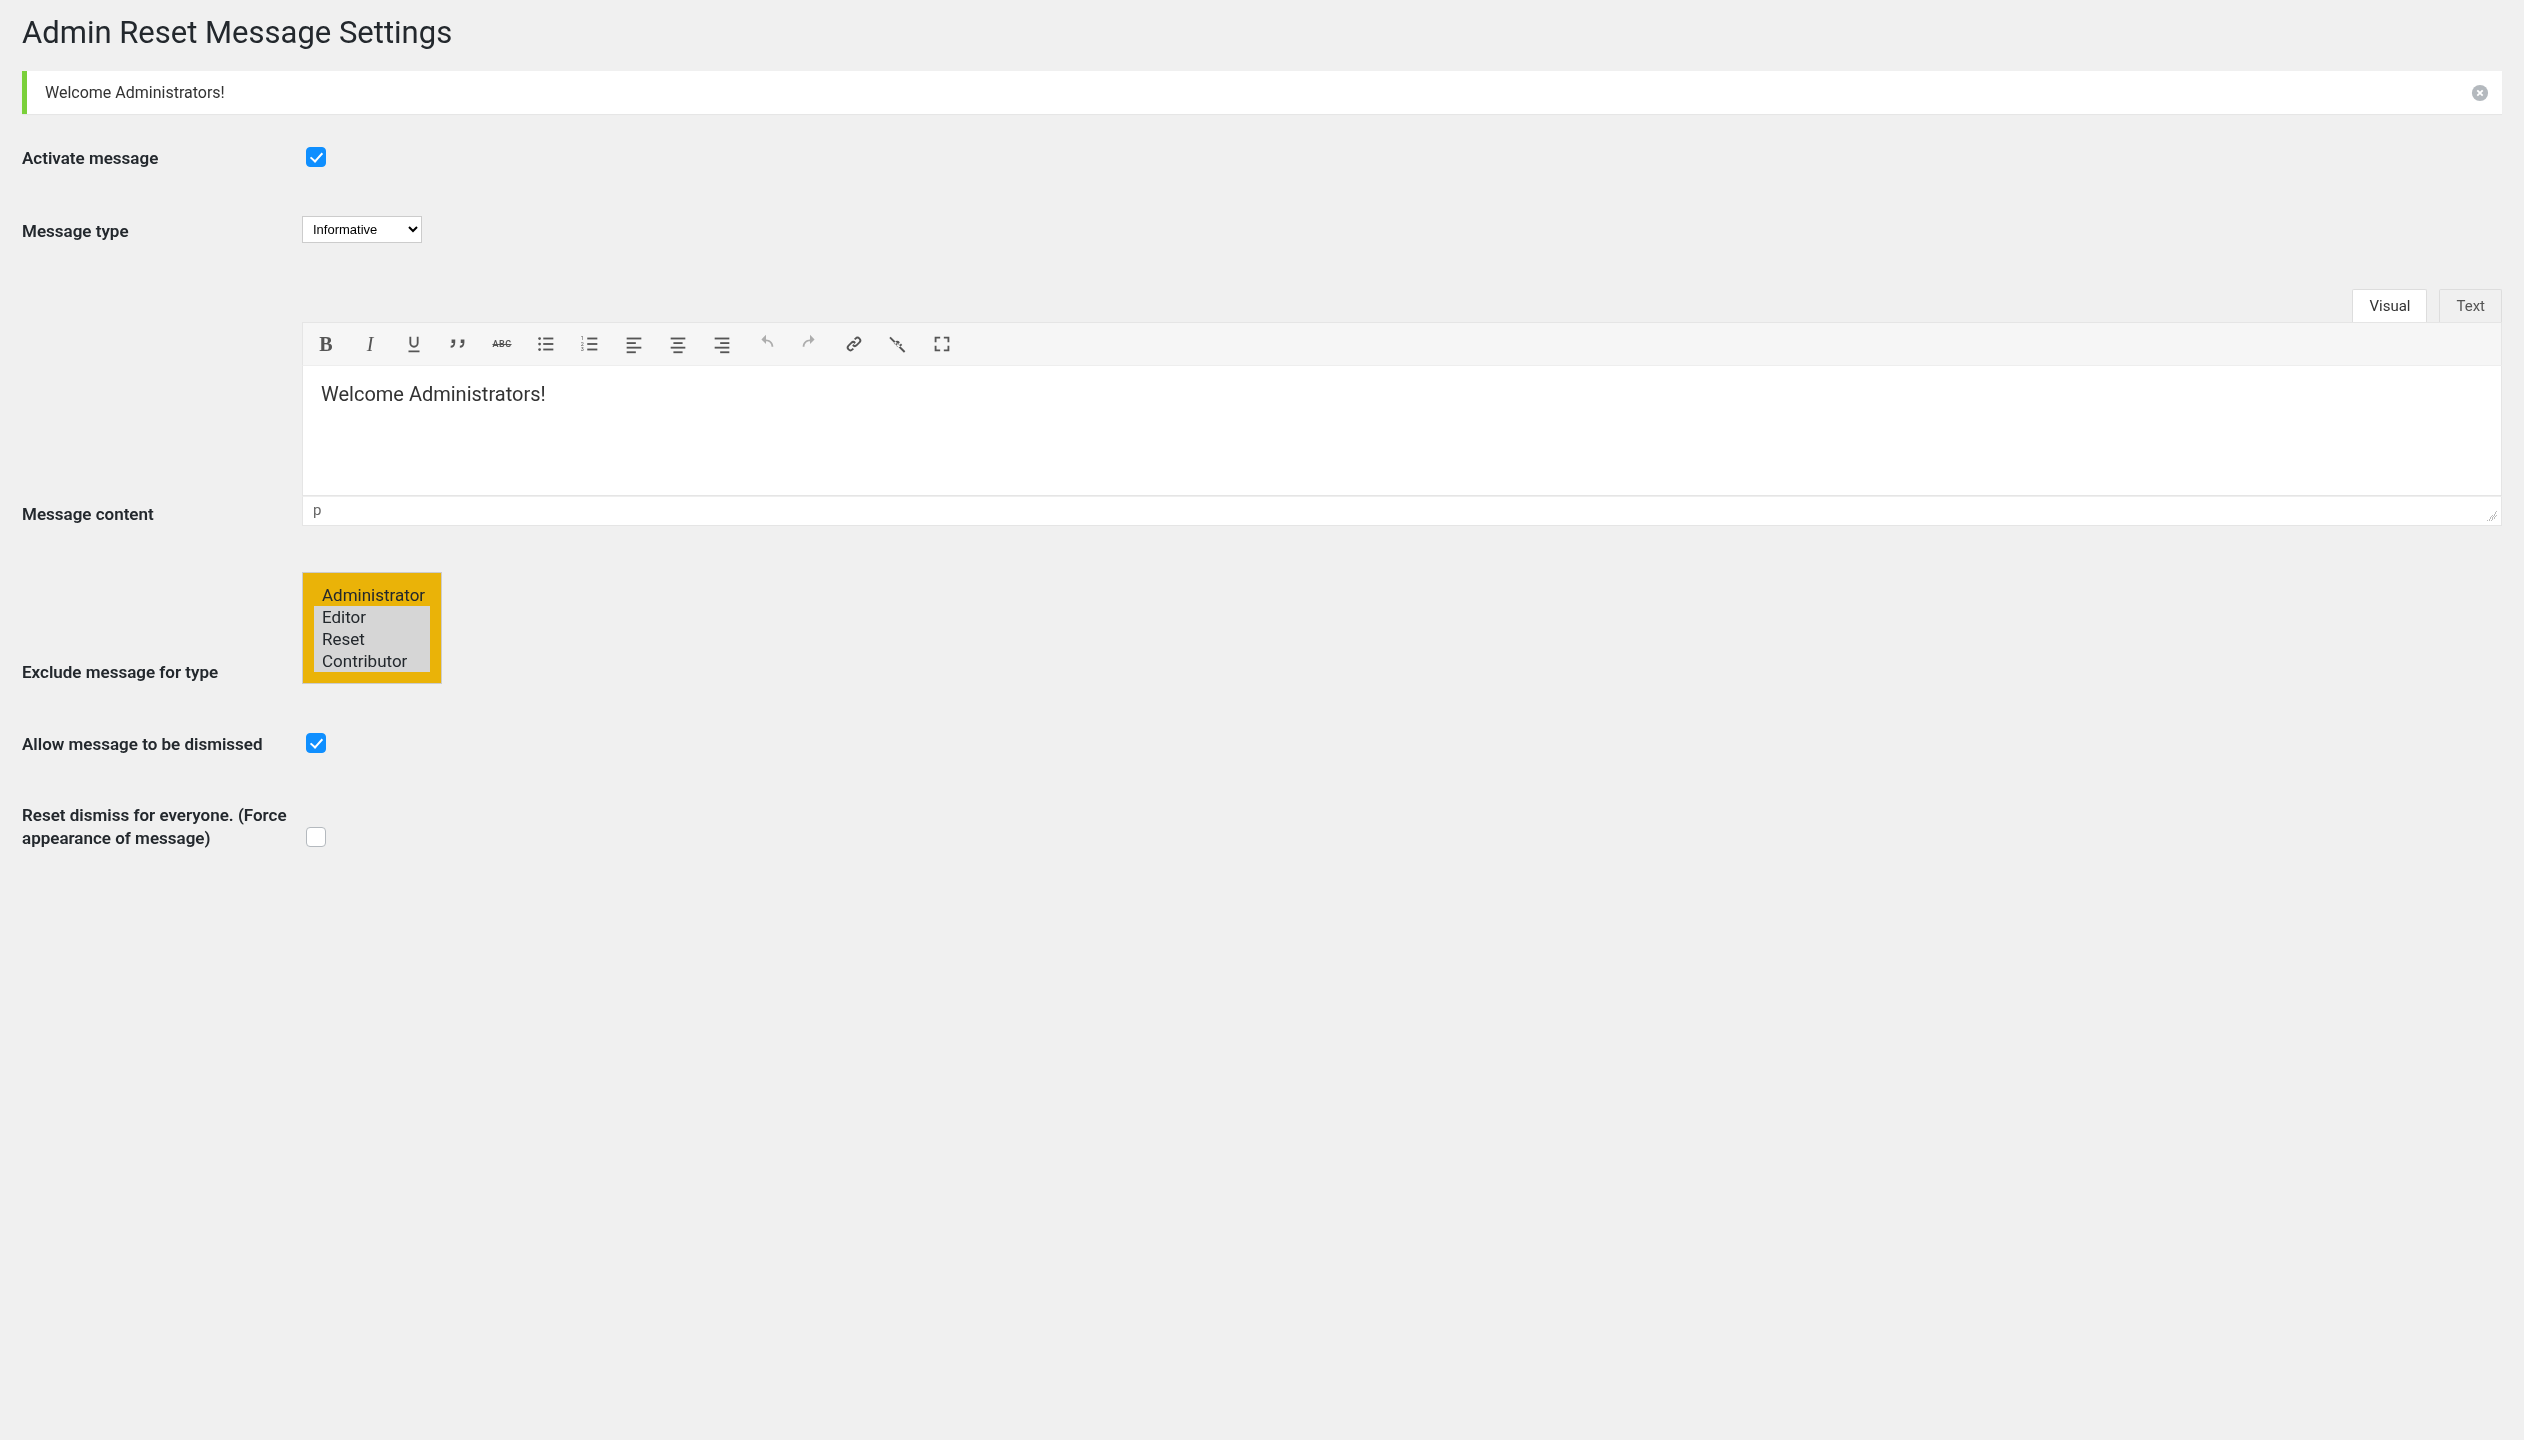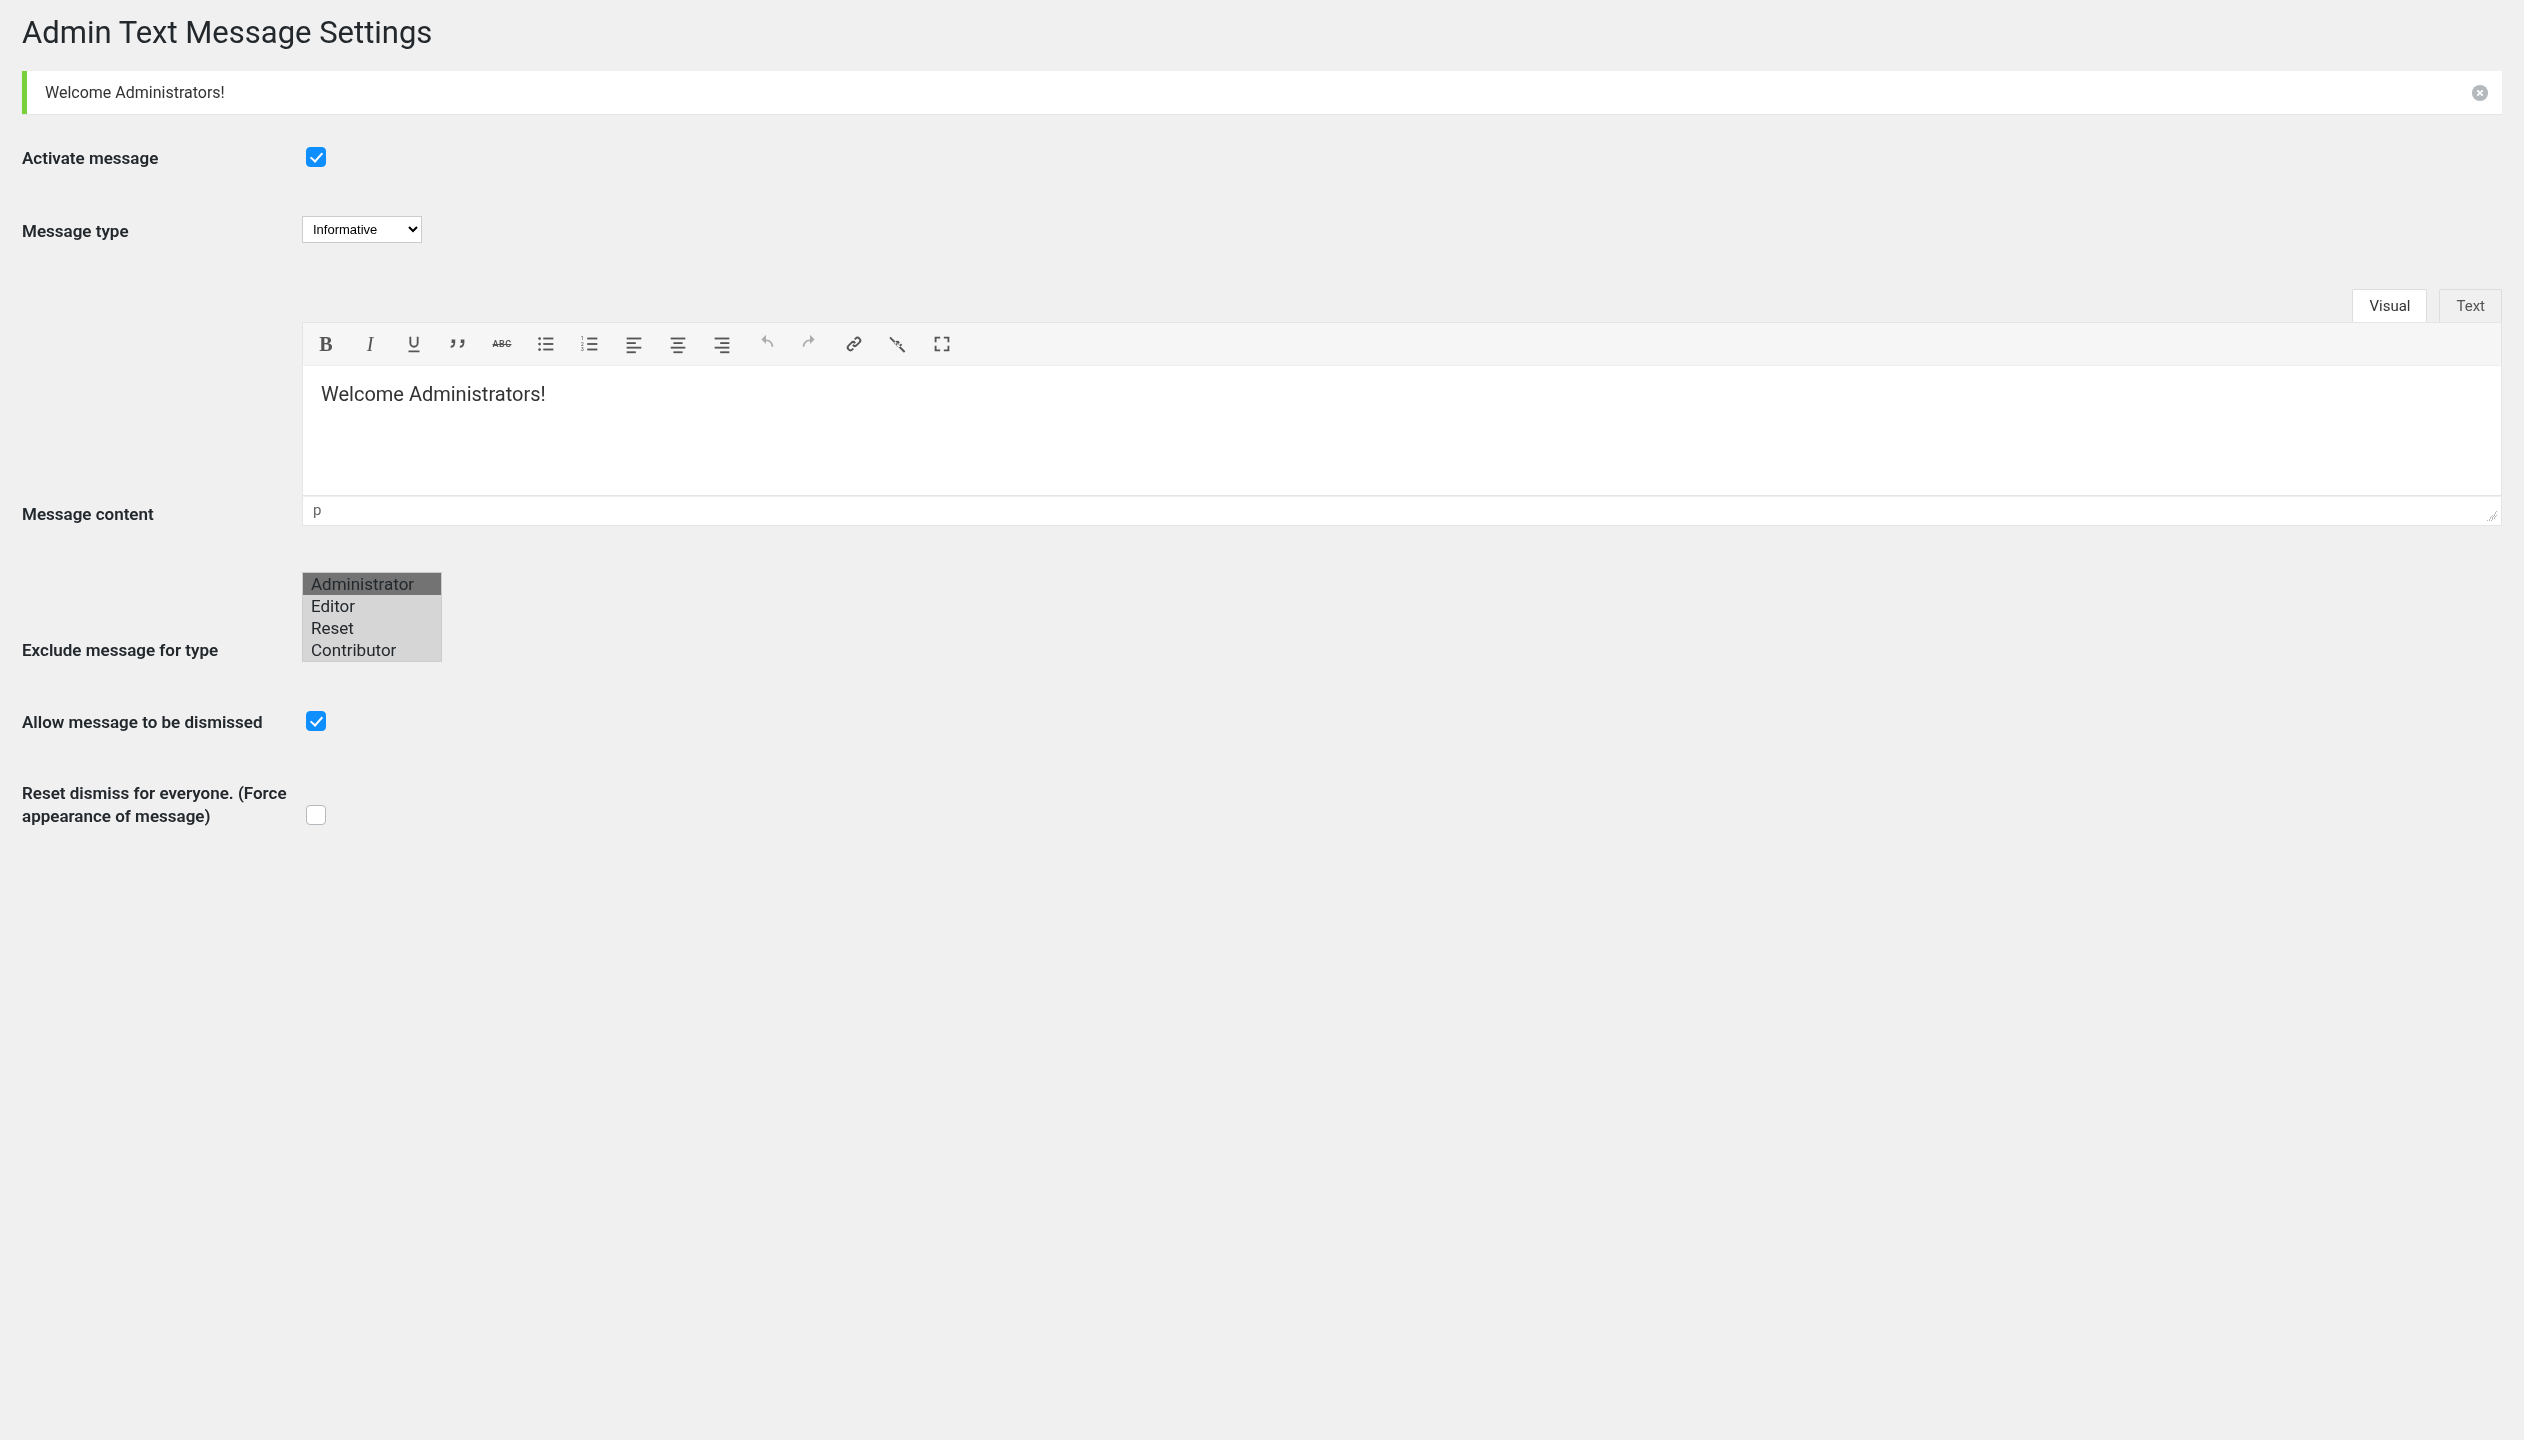--- a/index.html
+++ b/index.html
@@ -168,36 +168,36 @@
     right: 4px; bottom: 4px;
     width: 10px; height: 10px;
     background:
       linear-gradient(135deg, transparent 0 50%, #bbb 50% 55%, transparent 55% 60%, #bbb 60% 65%, transparent 65% 70%, #bbb 70% 75%, transparent 75% 100%);
   }
 
   
   .multi {
     width: 140px;
     border: 1px solid #ccc;
-    background: #737373;
+    background: #eab308;
     font-size: 17px;
-    padding: 0;
+    padding: 11px;
   }
   .multi .opt {
     padding: 1px 8px;
     cursor: pointer;
   }
   .multi .opt.sel {
     background: #d6d6d6;
   }
 </style>
 </head>
 <body>
 
-<h1 class="page-title">Admin Text Message Settings</h1>
+<h1 class="page-title">Admin Reset Message Settings</h1>
 
 <div class="notice">
   <span>Welcome Administrators!</span>
   <span class="dismiss">
     <svg viewBox="0 0 20 20">
         <circle cx="10" cy="10" r="9"></circle>
         <path d="M7 7l6 6M13 7l-6 6" stroke="#fff" stroke-width="2" fill="none"></path>
       </svg>
   </span>
 </div>

